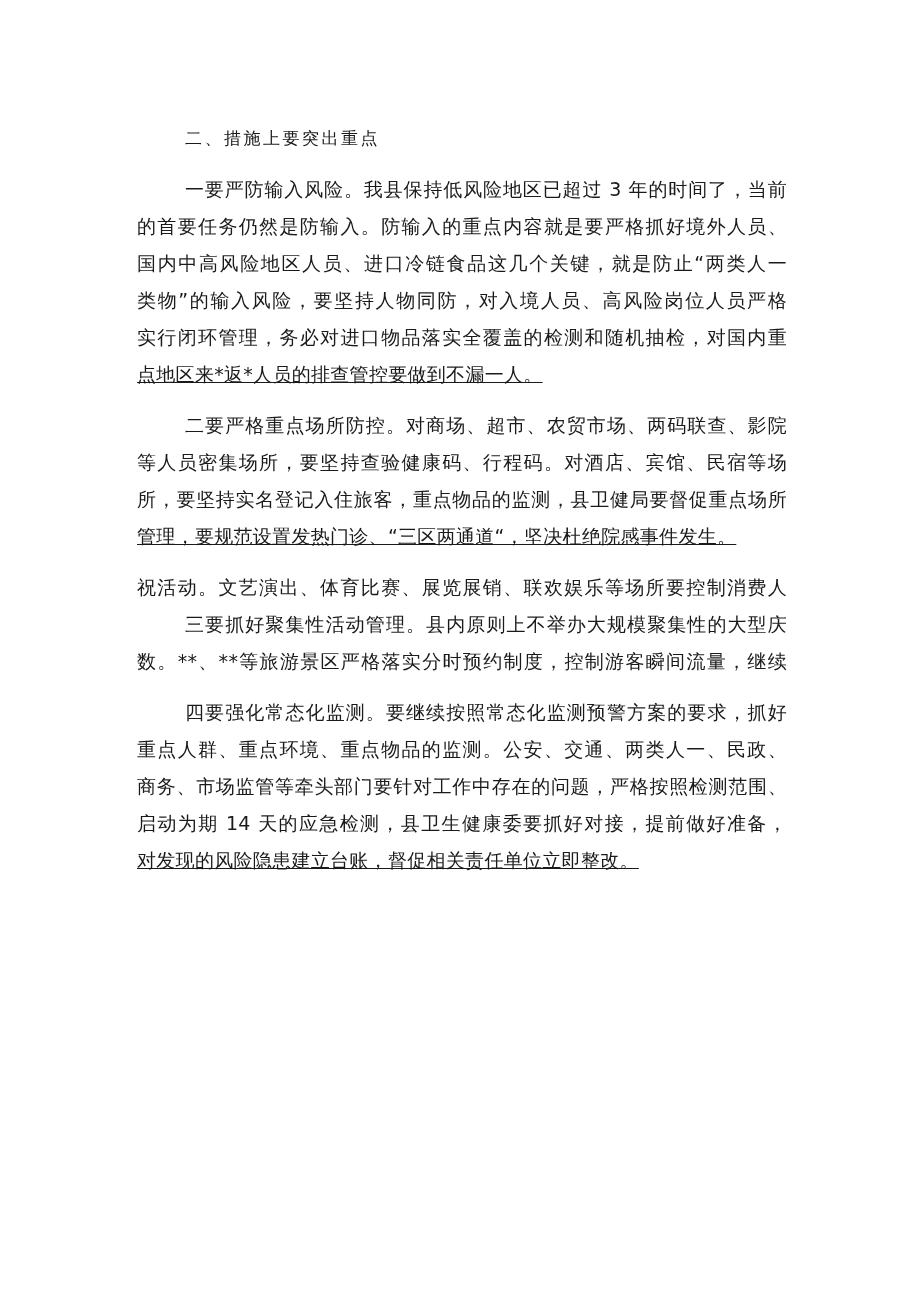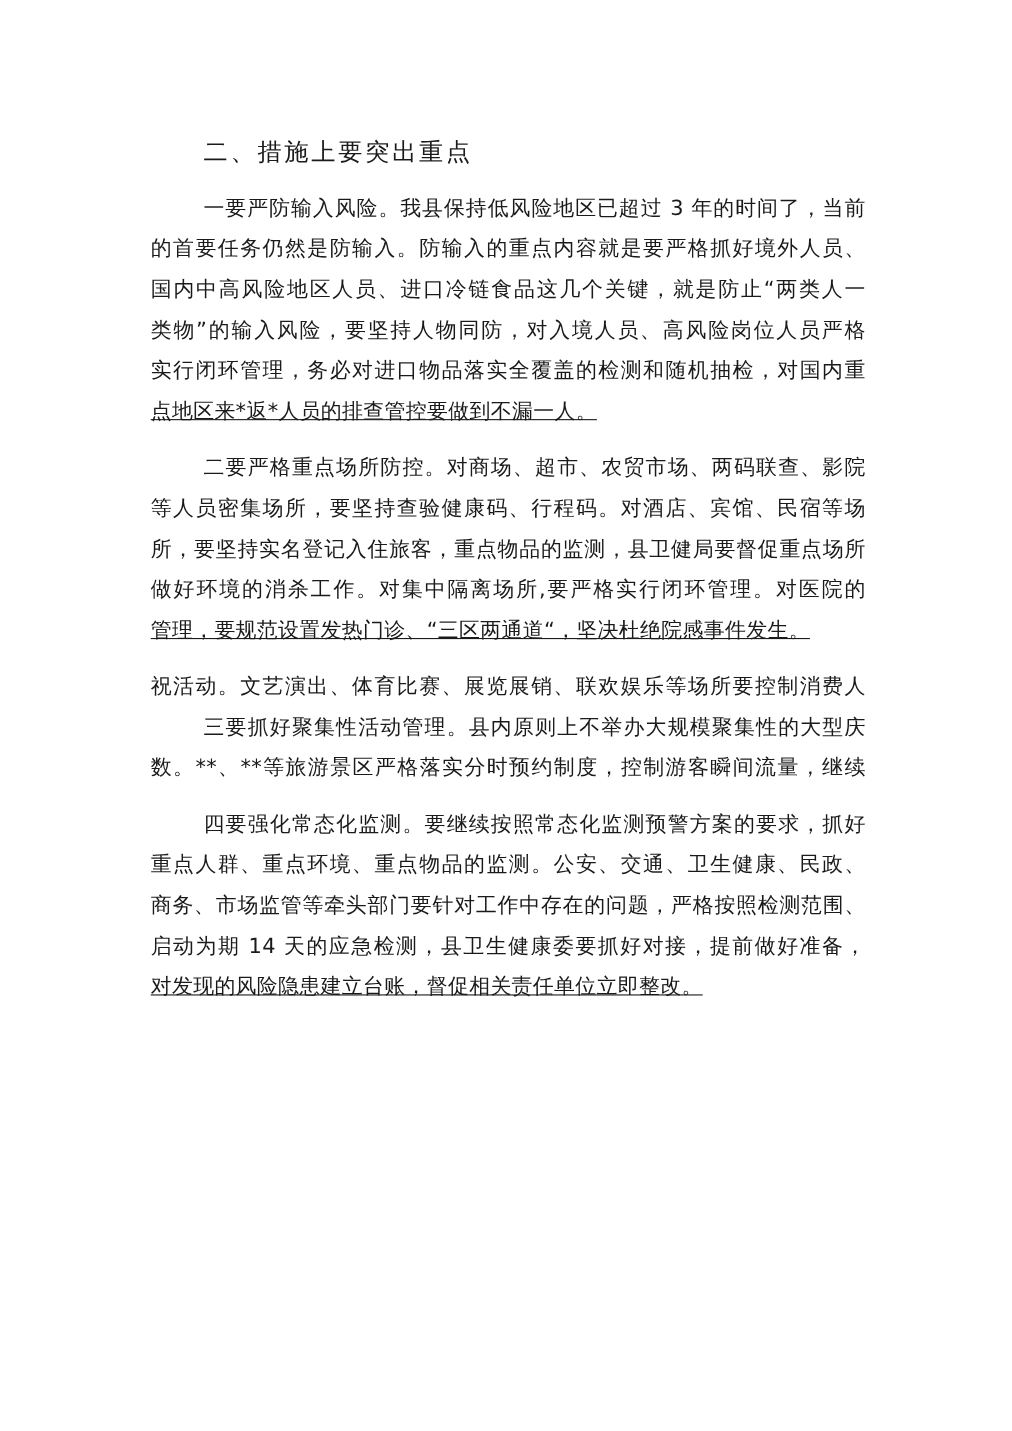--- a/index.html
+++ b/index.html
@@ -15,21 +15,21 @@
       font-family: "DejaVu Sans", "Liberation Sans", sans-serif;
       color: #1a1a1a;
     }
     .page {
       position: absolute;
       left: 137px;
       top: 120px;
       width: 650px;
     }
     .heading {
-      font-size: 22px;
+      font-size: 17px;
       line-height: 37px;
       height: 37px;
       padding-left: 48px;
       margin-bottom: 14px;
       letter-spacing: 2.5px;
       white-space: nowrap;
     }
     .para {
       margin-bottom: 14px;
     }
@@ -63,30 +63,29 @@
     <span class="line">国内中高风险地区人员、进口冷链食品这几个关键，就是防止“两类人一</span>
     <span class="line">类物”的输入风险，要坚持人物同防，对入境人员、高风险岗位人员严格</span>
     <span class="line">实行闭环管理，务必对进口物品落实全覆盖的检测和随机抽检，对国内重</span>
     <span class="line last">点地区来*返*人员的排查管控要做到不漏一人。</span>
   </div>
 
   <div class="para">
     <span class="line first">二要严格重点场所防控。对商场、超市、农贸市场、两码联查、影院</span>
     <span class="line">等人员密集场所，要坚持查验健康码、行程码。对酒店、宾馆、民宿等场</span>
     <span class="line">所，要坚持实名登记入住旅客，重点物品的监测，县卫健局要督促重点场所</span>
-    <span class="line">做好环境的消杀工作。对集中隔离场所,要严格实行闭环管理。对医院的</span>
     <span class="line last">管理，要规范设置发热门诊、“三区两通道“，坚决杜绝院感事件发生。</span>
   </div>
 
   <div class="para">
     <span class="line">祝活动。文艺演出、体育比赛、展览展销、联欢娱乐等场所要控制消费人</span>
     <span class="line first">三要抓好聚集性活动管理。县内原则上不举办大规模聚集性的大型庆</span>
     <span class="line">数。**、**等旅游景区严格落实分时预约制度，控制游客瞬间流量，继续</span>
   </div>
 
   <div class="para">
     <span class="line first">四要强化常态化监测。要继续按照常态化监测预警方案的要求，抓好</span>
-    <span class="line">重点人群、重点环境、重点物品的监测。公安、交通、卫生健康、民政、</span>
+    <span class="line">重点人群、重点环境、重点物品的监测。公安、交通、两类人一、民政、</span>
     <span class="line">商务、市场监管等牵头部门要针对工作中存在的问题，严格按照检测范围、</span>
     <span class="line">启动为期 14 天的应急检测，县卫生健康委要抓好对接，提前做好准备，</span>
     <span class="line last">对发现的风险隐患建立台账，督促相关责任单位立即整改。</span>
   </div>
 </div>
 
 </body></html>

